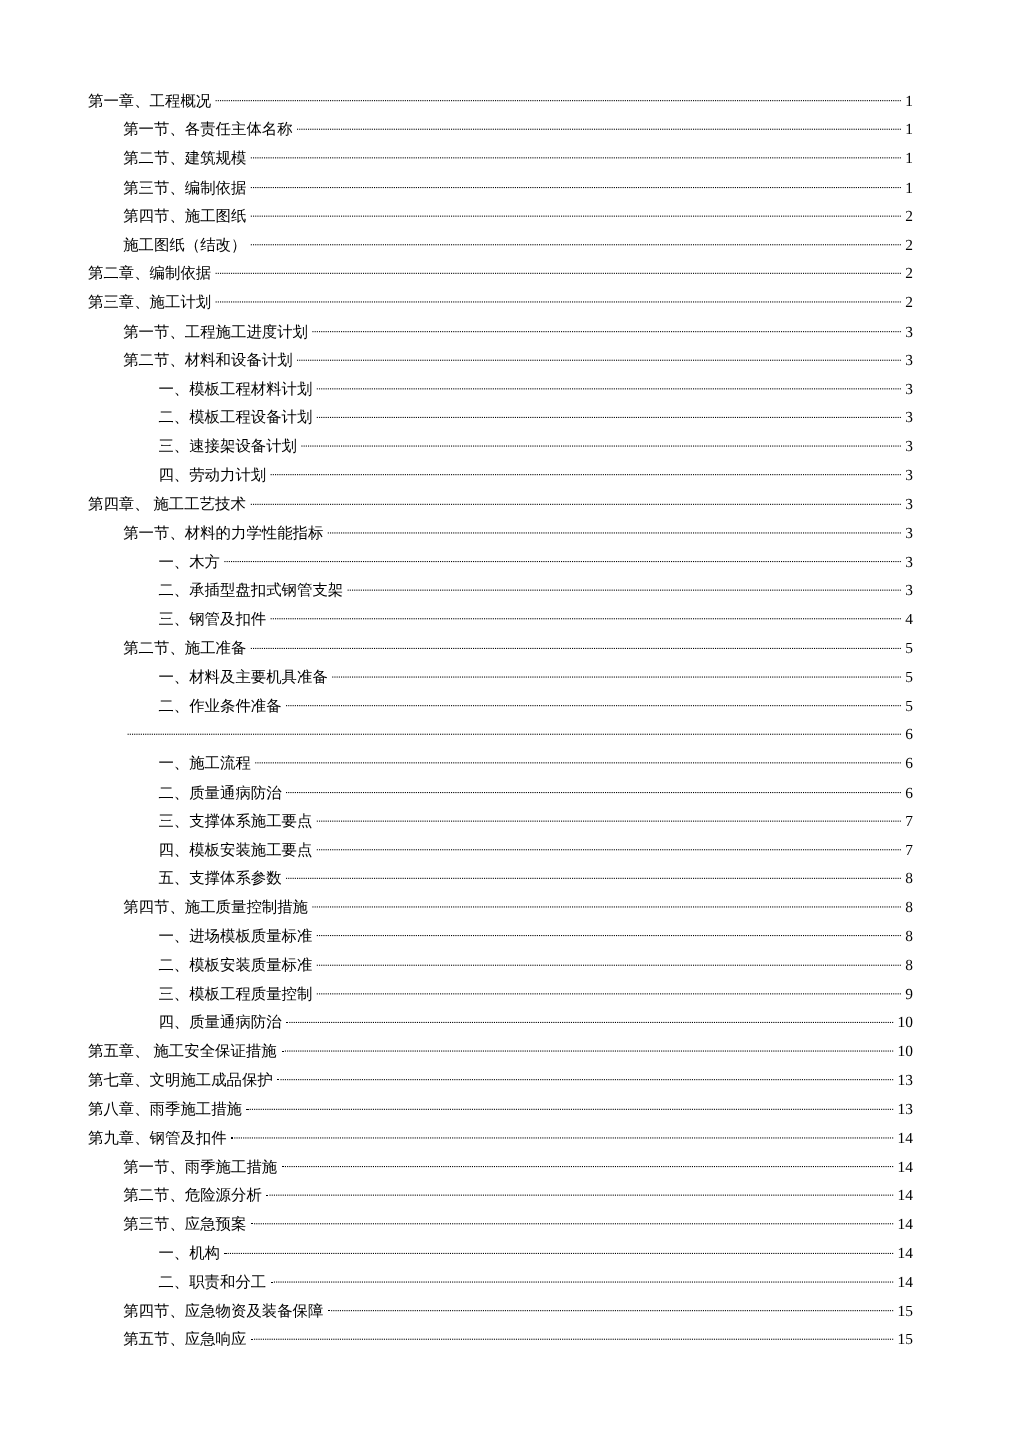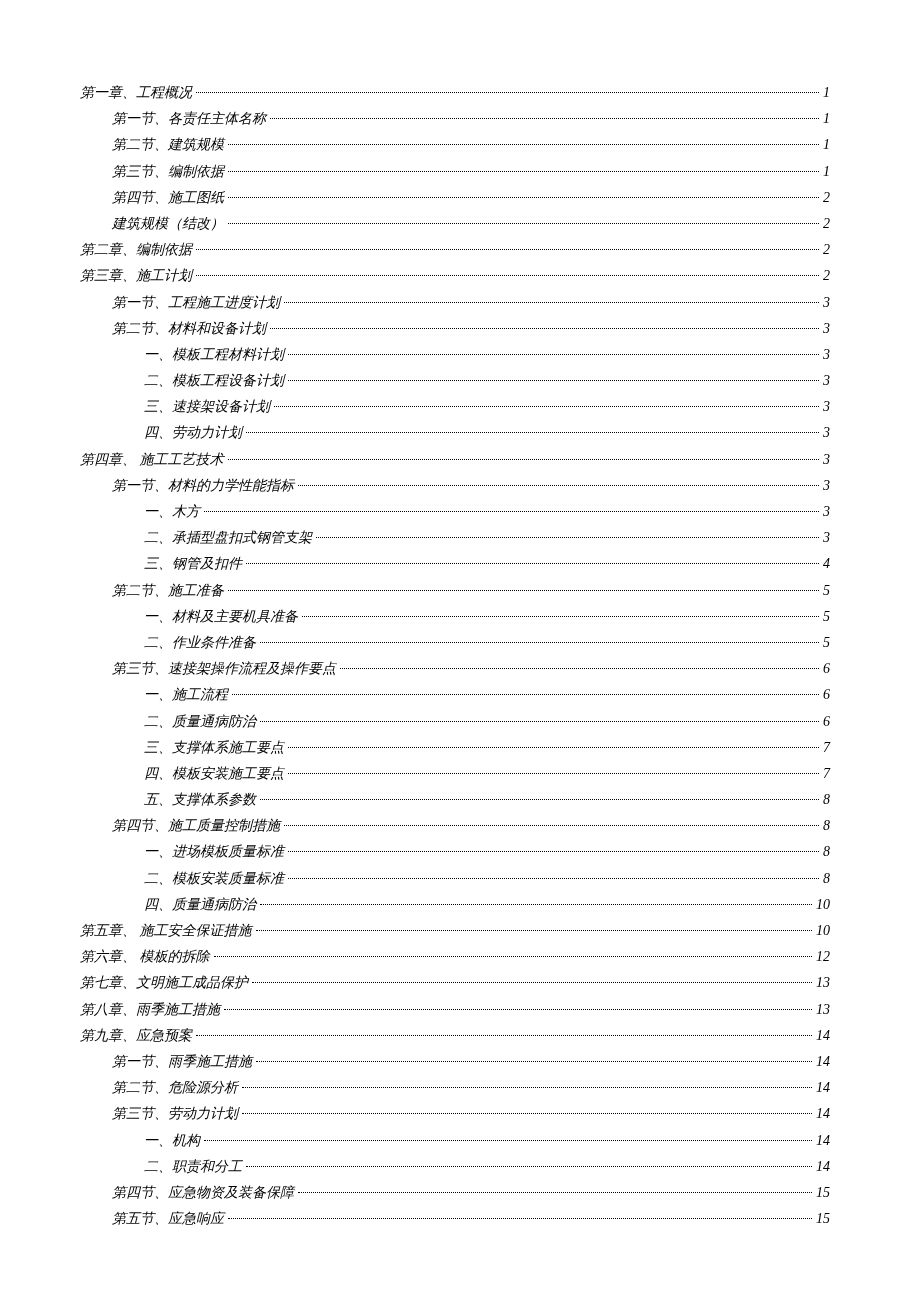--- a/index.html
+++ b/index.html
@@ -11,21 +11,20 @@
       width: 920px;
       padding: 80px 90px 60px 80px;
       line-height: 1.8;
     }
     .toc { width: 100%; }
     .toc-row {
       display: flex;
       align-items: baseline;
       white-space: nowrap;
       margin-bottom: 1px;
-      font-style: italic;
     }
     .toc-label { flex-shrink: 0; }
     .toc-dots {
       flex: 1;
       border-bottom: 1px dotted #000;
       position: relative;
       top: -4px;
       margin: 0 4px;
       min-width: 10px;
       height: 1px;
@@ -59,21 +58,21 @@
       <span class="toc-label">第三节、编制依据</span>
       <span class="toc-dots"></span>
       <span class="toc-page">1</span>
     </div>
     <div class="toc-row lvl-1">
       <span class="toc-label">第四节、施工图纸</span>
       <span class="toc-dots"></span>
       <span class="toc-page">2</span>
     </div>
     <div class="toc-row lvl-1">
-      <span class="toc-label">建筑规模（结改）</span>
+      <span class="toc-label">施工图纸（结改）</span>
       <span class="toc-dots"></span>
       <span class="toc-page">2</span>
     </div>
     <div class="toc-row lvl-0">
       <span class="toc-label">第二章、编制依据</span>
       <span class="toc-dots"></span>
       <span class="toc-page">2</span>
     </div>
     <div class="toc-row lvl-0">
       <span class="toc-label">第三章、施工计划</span>
@@ -144,21 +143,20 @@
       <span class="toc-label">一、材料及主要机具准备</span>
       <span class="toc-dots"></span>
       <span class="toc-page">5</span>
     </div>
     <div class="toc-row lvl-2">
       <span class="toc-label">二、作业条件准备</span>
       <span class="toc-dots"></span>
       <span class="toc-page">5</span>
     </div>
     <div class="toc-row lvl-1">
-      <span class="toc-label">第三节、速接架操作流程及操作要点</span>
       <span class="toc-dots"></span>
       <span class="toc-page">6</span>
     </div>
     <div class="toc-row lvl-2">
       <span class="toc-label">一、施工流程</span>
       <span class="toc-dots"></span>
       <span class="toc-page">6</span>
     </div>
     <div class="toc-row lvl-2">
       <span class="toc-label">二、质量通病防治</span>
@@ -189,61 +187,61 @@
       <span class="toc-label">一、进场模板质量标准</span>
       <span class="toc-dots"></span>
       <span class="toc-page">8</span>
     </div>
     <div class="toc-row lvl-2">
       <span class="toc-label">二、模板安装质量标准</span>
       <span class="toc-dots"></span>
       <span class="toc-page">8</span>
     </div>
     <div class="toc-row lvl-2">
+      <span class="toc-label">三、模板工程质量控制</span>
+      <span class="toc-dots"></span>
+      <span class="toc-page">9</span>
+    </div>
+    <div class="toc-row lvl-2">
       <span class="toc-label">四、质量通病防治</span>
       <span class="toc-dots"></span>
       <span class="toc-page">10</span>
     </div>
     <div class="toc-row lvl-0">
       <span class="toc-label">第五章、 施工安全保证措施</span>
       <span class="toc-dots"></span>
       <span class="toc-page">10</span>
     </div>
     <div class="toc-row lvl-0">
-      <span class="toc-label">第六章、 模板的拆除</span>
-      <span class="toc-dots"></span>
-      <span class="toc-page">12</span>
-    </div>
-    <div class="toc-row lvl-0">
       <span class="toc-label">第七章、文明施工成品保护</span>
       <span class="toc-dots"></span>
       <span class="toc-page">13</span>
     </div>
     <div class="toc-row lvl-0">
       <span class="toc-label">第八章、雨季施工措施</span>
       <span class="toc-dots"></span>
       <span class="toc-page">13</span>
     </div>
     <div class="toc-row lvl-0">
-      <span class="toc-label">第九章、应急预案</span>
+      <span class="toc-label">第九章、钢管及扣件</span>
       <span class="toc-dots"></span>
       <span class="toc-page">14</span>
     </div>
     <div class="toc-row lvl-1">
       <span class="toc-label">第一节、雨季施工措施</span>
       <span class="toc-dots"></span>
       <span class="toc-page">14</span>
     </div>
     <div class="toc-row lvl-1">
       <span class="toc-label">第二节、危险源分析</span>
       <span class="toc-dots"></span>
       <span class="toc-page">14</span>
     </div>
     <div class="toc-row lvl-1">
-      <span class="toc-label">第三节、劳动力计划</span>
+      <span class="toc-label">第三节、应急预案</span>
       <span class="toc-dots"></span>
       <span class="toc-page">14</span>
     </div>
     <div class="toc-row lvl-2">
       <span class="toc-label">一、机构</span>
       <span class="toc-dots"></span>
       <span class="toc-page">14</span>
     </div>
     <div class="toc-row lvl-2">
       <span class="toc-label">二、职责和分工</span>

